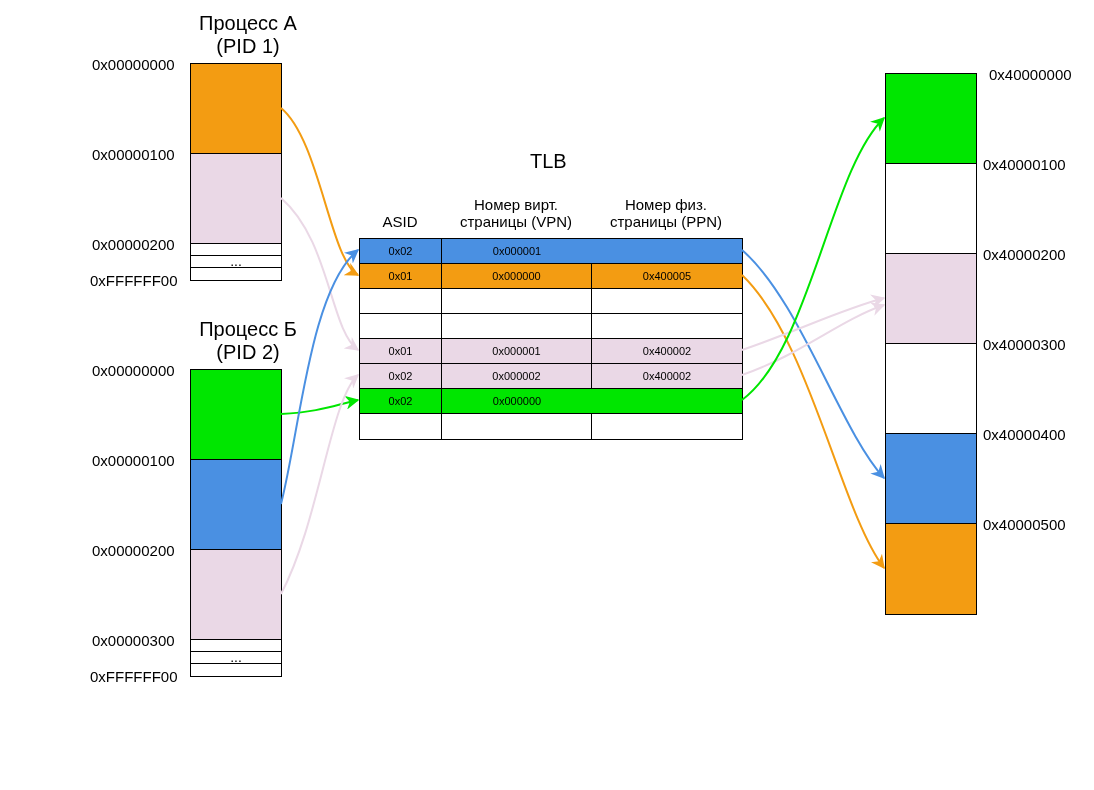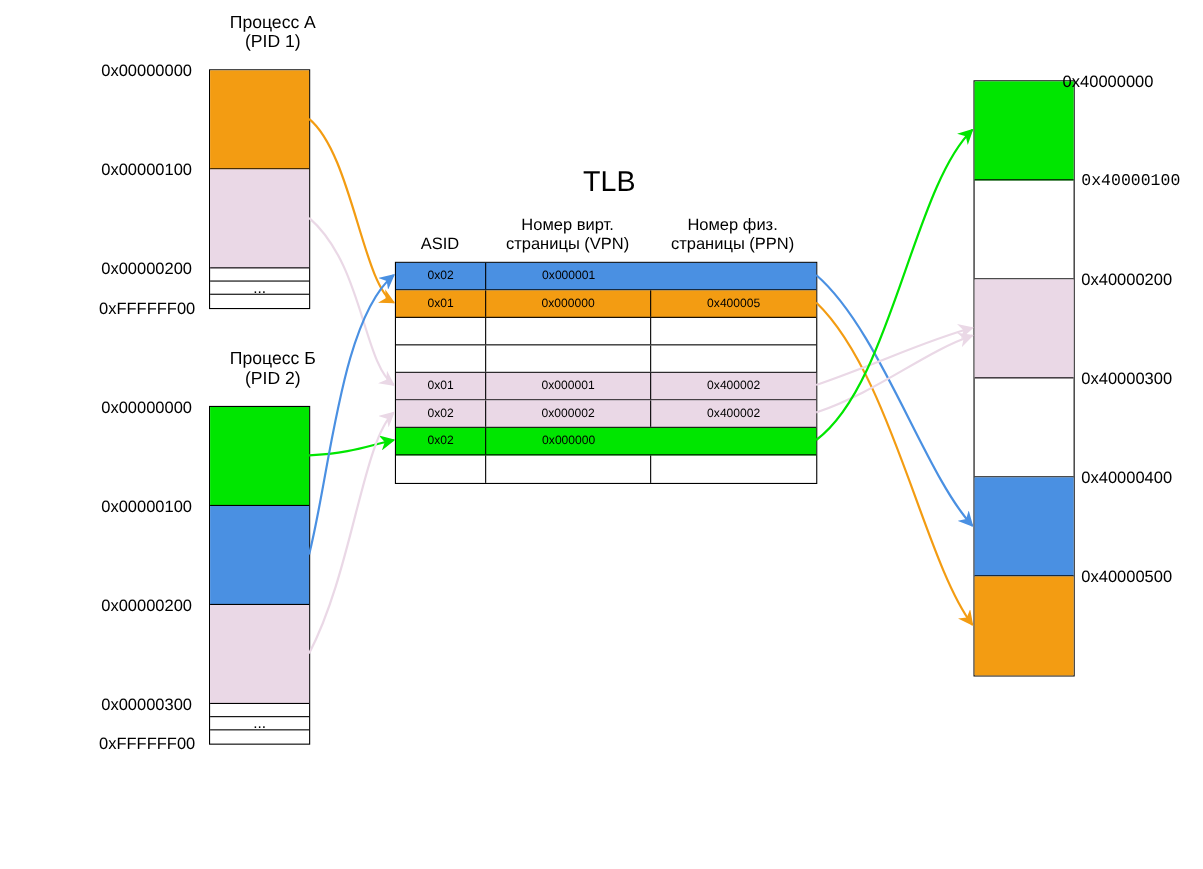--- a/index.html
+++ b/index.html
@@ -7,22 +7,22 @@
     padding: 0;
     width: 1094px;
     height: 790px;
     background: #fff;
     font-family: Arial, Helvetica, sans-serif;
     font-size: 15px;
     color: #000;
   }
   .canvas { position: relative; width: 1094px; height: 790px; }
   .label { position: absolute; white-space: pre; }
-  .title { font-size: 16px; }
-  .tlb-title { font-size: 26px; }
+  .title { font-size: 20px; }
+  .tlb-title { font-size: 20px; }
 
   
   .mem { position: absolute; width: 90px; border: 1px solid #000; }
   .cell { box-sizing: border-box; border-bottom: 1px solid #000; }
   .cell:last-child { border-bottom: none; }
   .addr-label { position: absolute; font-size: 15px; }
   .ellipsis { text-align: center; font-size: 14px; line-height: 10px; }
 
   
   .tlb { position: absolute; border: 1px solid #000; }
@@ -131,22 +131,22 @@
 
 
 <div class="mem" style="left:885px; top:73px;">
   <div class="cell greenL" style="height:90px;"></div>
   <div class="cell" style="height:90px;"></div>
   <div class="cell pinkL" style="height:90px;"></div>
   <div class="cell" style="height:90px;"></div>
   <div class="cell blueL" style="height:90px;"></div>
   <div class="cell orange" style="height:90px;"></div>
 </div>
-<div class="addr-label" style="left:966px; top:66px;">0x40000000</div>
-<div class="addr-label" style="left:983px; top:156px;font-family:Liberation Mono, monospace;">0x40000100</div>
+<div class="addr-label" style="left:989px; top:66px;">0x40000000</div>
+<div class="addr-label" style="left:983px; top:156px;">0x40000100</div>
 <div class="addr-label" style="left:983px; top:246px;">0x40000200</div>
 <div class="addr-label" style="left:983px; top:336px;">0x40000300</div>
 <div class="addr-label" style="left:983px; top:426px;text-align:right;">0x40000400</div>
 <div class="addr-label" style="left:983px; top:516px;">0x40000500</div>
 
 <svg class="arrows" width="1094" height="790">
   <defs>
     <marker id="ah-orange" viewBox="0 0 10 10" refX="9" refY="5" markerWidth="7" markerHeight="7" orient="auto-start-reverse">
       <path d="M0 0 L10 5 L0 10 L3 5 Z" fill="#f39c12"></path>
     </marker>

